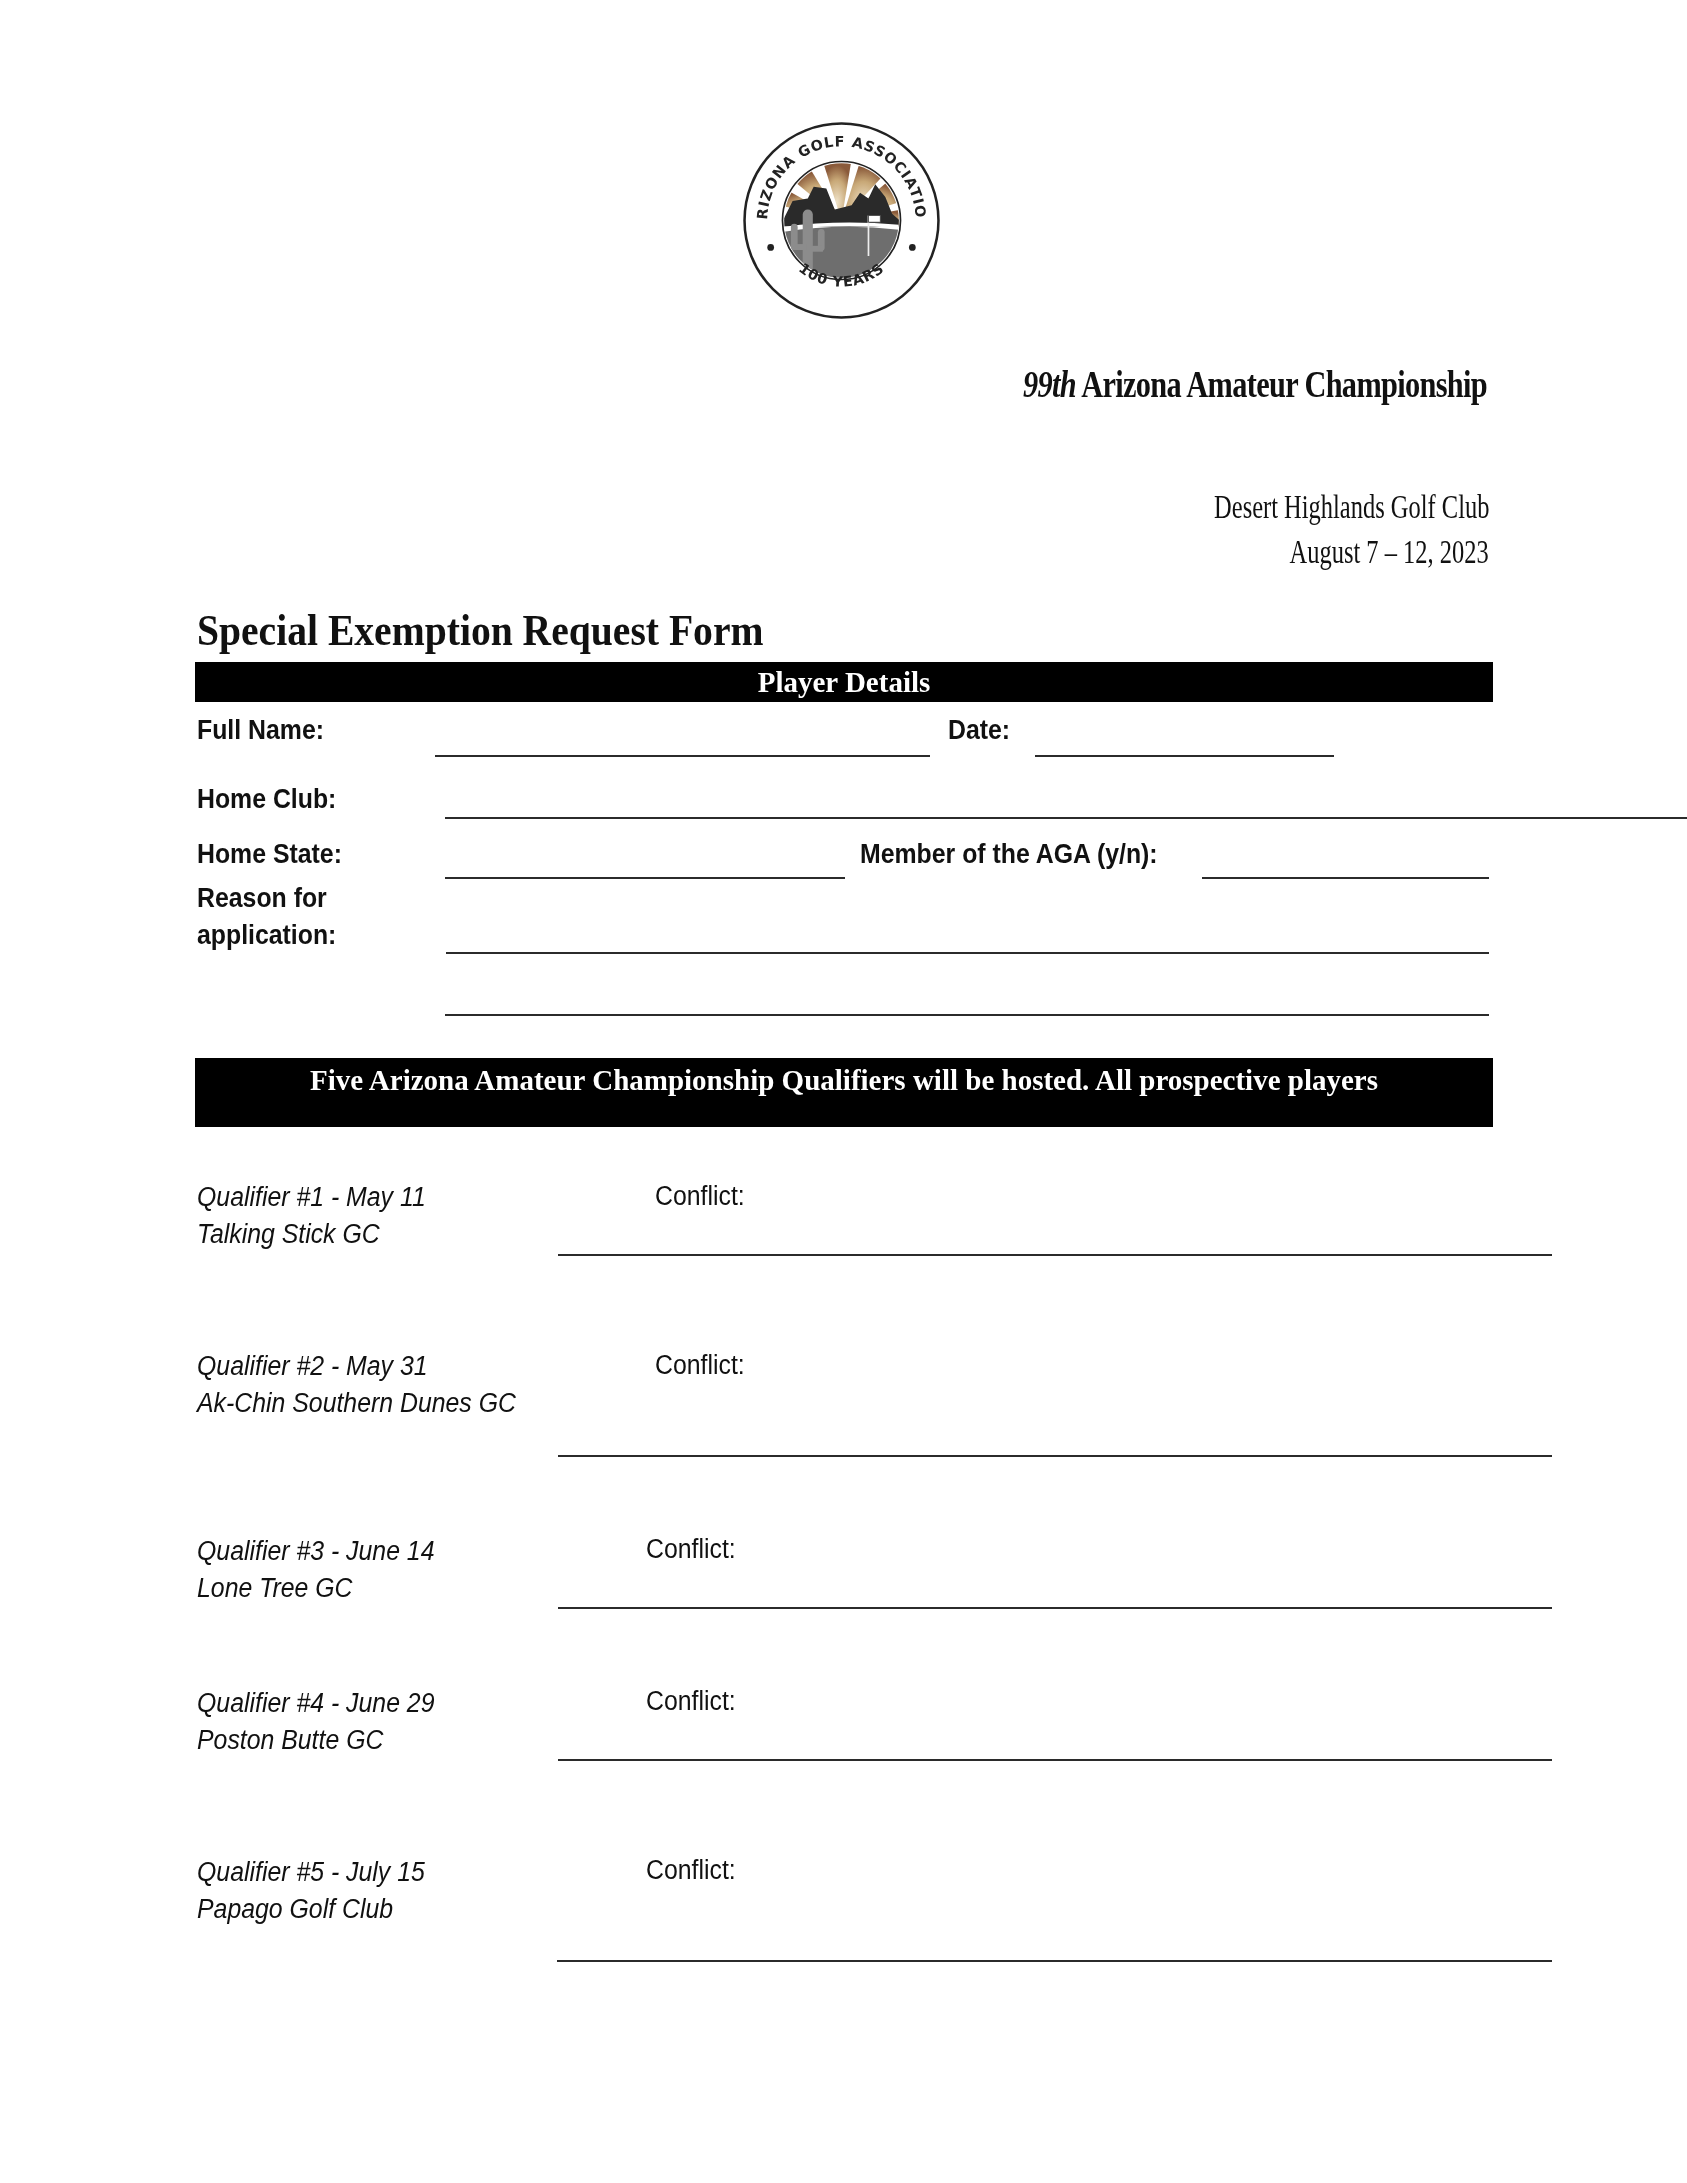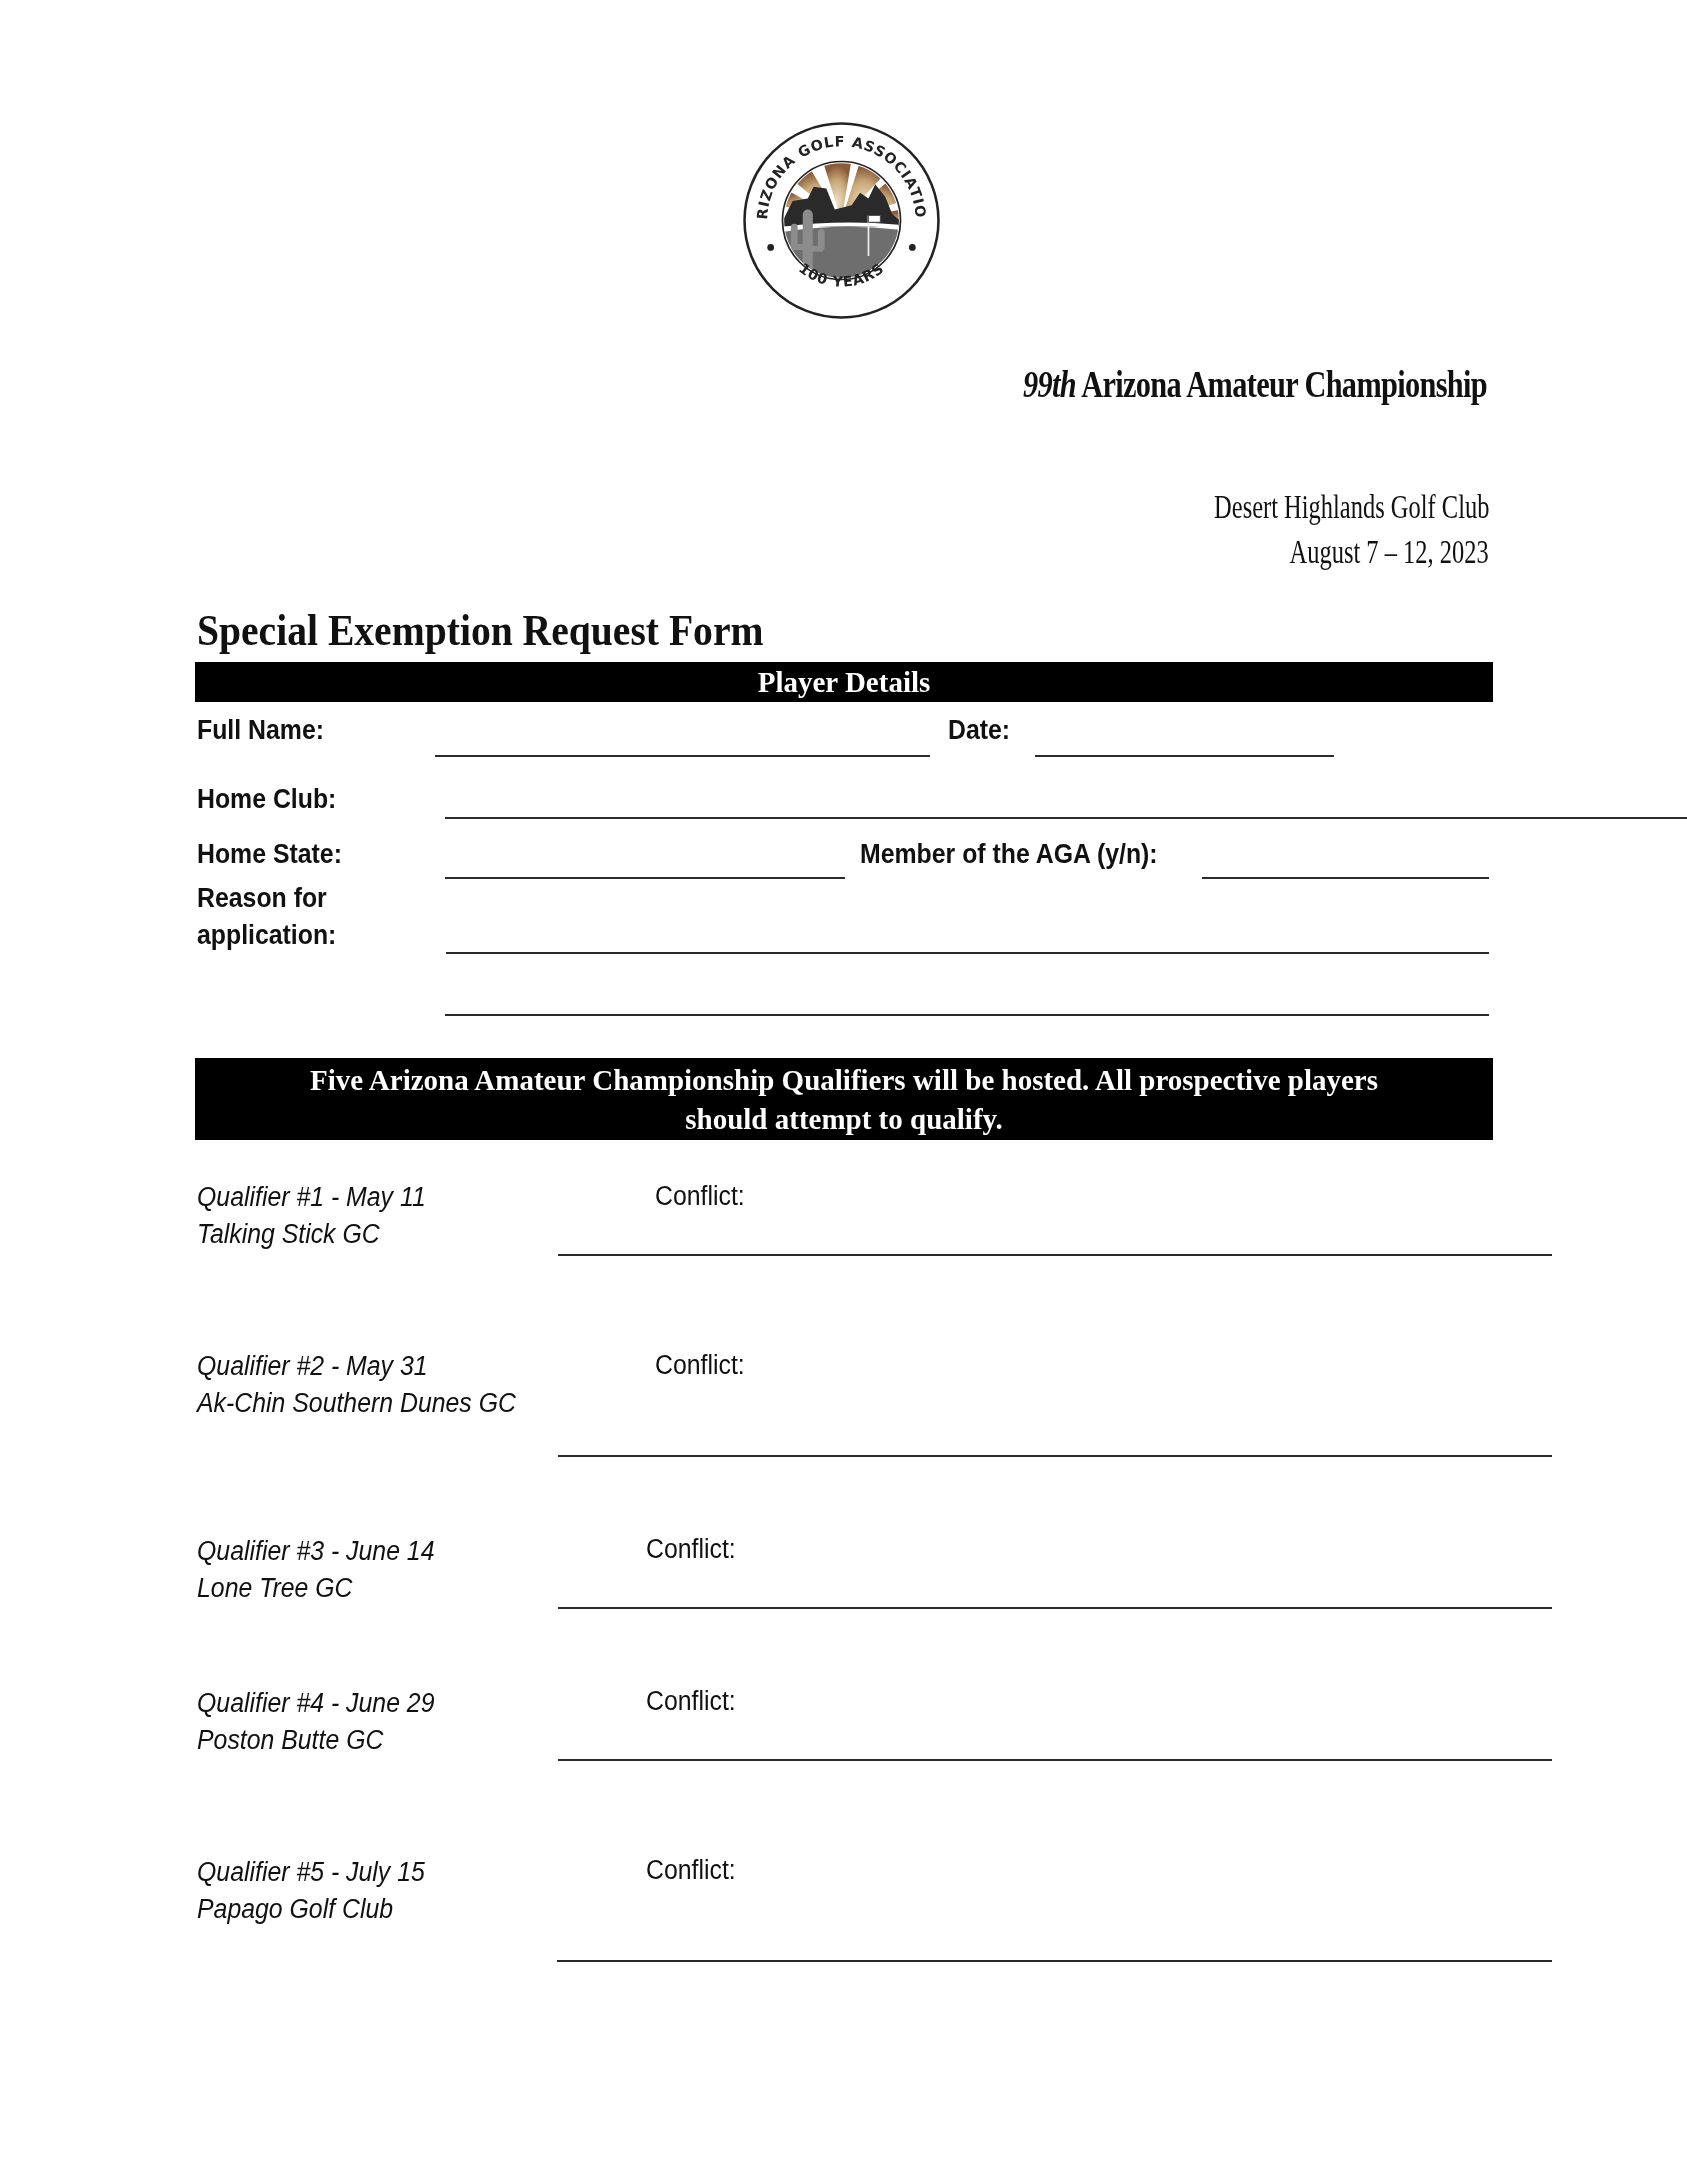--- a/index.html
+++ b/index.html
@@ -30,21 +30,21 @@
       left: 197px; top: 605px; font-family: "Liberation Serif", "DejaVu Serif", serif;
       font-weight: bold; font-size: 44px; transform: scaleX(0.9); transform-origin: left center; white-space: nowrap;
     }
 
     .bar {
       position: absolute; left: 195px; width: 1298px; background: #000; color: #fff;
       font-family: "Liberation Serif", "DejaVu Serif", serif; font-weight: bold; text-align: center;
       box-sizing: border-box;
     }
     .bar-player { top: 662px; height: 40px; font-size: 29px; line-height: 41px; }
-    .bar-qual { top: 1058px; height: 82px; font-size: 29px; line-height: 39px; padding-top: 2.5px; }
+    .bar-qual { top: 1058px; height: 69px; font-size: 29px; line-height: 39px; padding-top: 2.5px; }
 
     .label {
       position: absolute; font-family: "Liberation Sans", "DejaVu Sans", sans-serif;
       font-weight: bold; font-size: 27px; white-space: nowrap; color: #111;
       transform: scaleX(0.92); transform-origin: left center;
     }
     .qual-text {
       position: absolute; font-family: "Liberation Sans", "DejaVu Sans", sans-serif;
       font-style: italic; font-size: 27px; line-height: 37px; white-space: nowrap; color: #111;
       transform: scaleX(0.92); transform-origin: left center;
@@ -133,21 +133,20 @@
 <div class="label" style="left:860px; top:839px;">Member of the AGA (y/n):</div>
 <div class="field-line" style="left:1202px; top:877px; width:287px;"></div>
 
 <div class="label" style="left:197px; top:883px;">Reason for</div>
 <div class="label" style="left:197px; top:920px;">application:</div>
 <div class="field-line" style="left:446px; top:952px; width:1043px;"></div>
 <div class="field-line" style="left:445px; top:1014px; width:1044px;"></div>
 
 <div class="bar bar-qual">
   <div>Five Arizona Amateur Championship Qualifiers will be hosted.  All prospective players</div>
-  <div>should attempt to qualify.</div>
 </div>
 
 <div class="qual-text" style="left:197px; top:1179px;">
   <div>Qualifier #1 - May 11</div>
   <div>Talking Stick GC</div>
 </div>
 <div class="conflict" style="left:655px; top:1181px;">Conflict:</div>
 <div class="field-line" style="left:558px; top:1254px; width:994px;"></div>
 
 <div class="qual-text" style="left:197px; top:1348px;">

